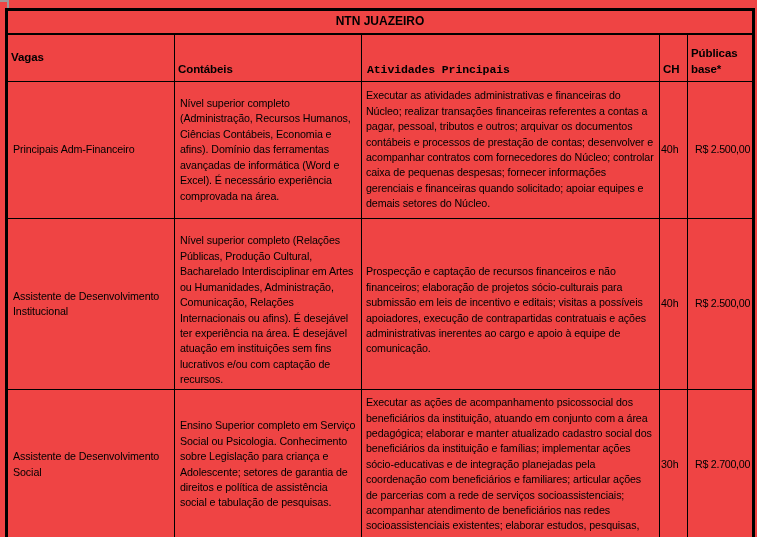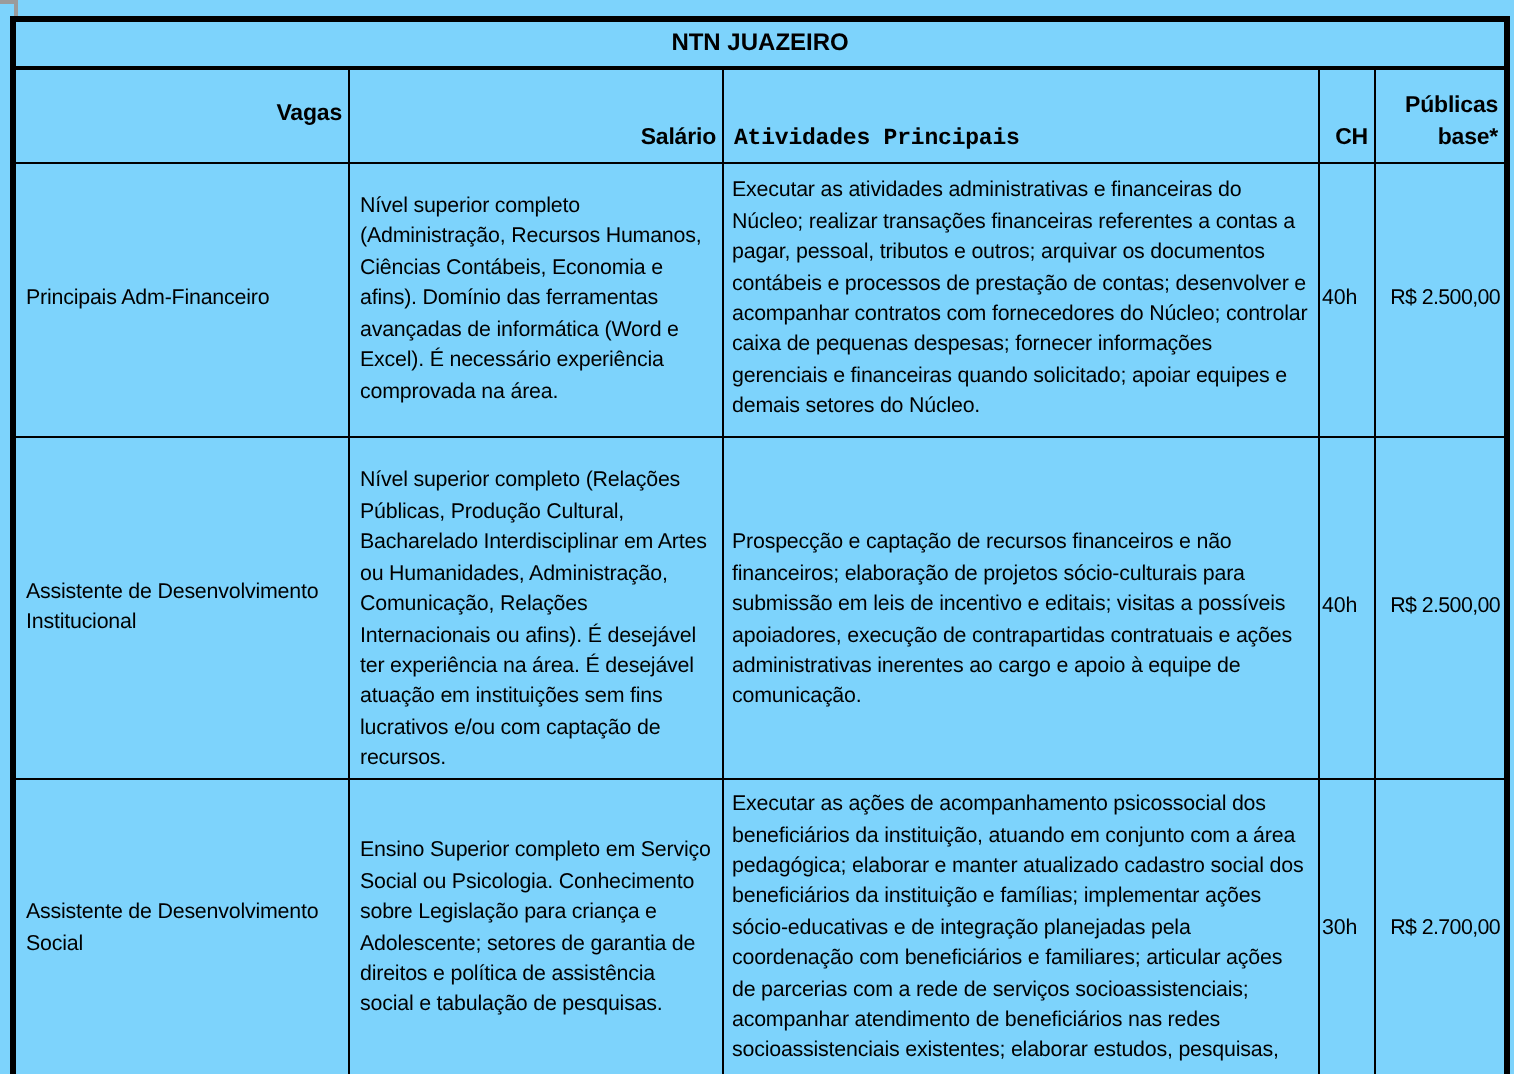--- a/index.html
+++ b/index.html
@@ -1,41 +1,41 @@
 <!DOCTYPE html>
 <html><head>
 <meta charset="utf-8">
 <style>
   html,body{margin:0;padding:0;}
   body{
     width:757px;height:537px;background:#ffffff;overflow:hidden;
     font-family:"Liberation Sans","DejaVu Sans",sans-serif;color:#000;
   }
-  .page{position:relative;width:757px;height:537px;background:#7dd3fc;}
+  .page{position:relative;width:757px;height:537px;background:#ef4444;}
   .corner-mark{
     position:absolute;left:0;top:0;width:7px;height:7px;
     border-top:2px solid #9b9b9b;border-right:2px solid #9b9b9b;
   }
   table.job-table{
     position:absolute;left:5px;top:8px;width:747px;
     border-collapse:collapse;table-layout:fixed;
     border:3px solid #000;
   }
   th,td{
     border:1px solid #000;
     font-size:10.7px;line-height:15.4px;letter-spacing:-0.1px;
     padding:1px 5px;vertical-align:middle;overflow:hidden;
   }
   tr.title-row th{
     height:20px;border-bottom:2px solid #000;
     font-size:12px;font-weight:700;text-align:center;padding:1px 2px;
     letter-spacing:0;
   }
   tr.header-row th{
-    height:40px;font-size:11.5px;font-weight:700;text-align:right;
+    height:40px;font-size:11.5px;font-weight:700;text-align:left;
     vertical-align:bottom;padding:2px 3px 4px 3px;letter-spacing:-0.1px;
   }
   tr.header-row th.mid{vertical-align:middle;padding-bottom:2px;}
   tr.header-row th.left{text-align:left;padding-left:5px;font-family:Liberation Mono, monospace;}
   tr.r1{height:137px;}
   tr.r2{height:171px;}
   tr.r3{height:151px;}
   .clip{overflow:hidden;}
   tr.r1 .clip{max-height:133px;}
   tr.r2 .clip{max-height:167px;margin-top:13px;}
@@ -66,21 +66,21 @@
       <col style="width:66px">
     </colgroup>
 
     <tbody>
         <tr class="title-row">
       <th colspan="5">NTN JUAZEIRO</th>
     </tr>
 
     <tr class="header-row">
       <th class="mid">Vagas</th>
-      <th>Salário</th>
+      <th>Contábeis</th>
       <th class="left">Atividades Principais</th>
       <th>CH</th>
       <th>Públicas base*</th>
     </tr>
 
     <tr class="r1">
       <td class="vaga-cell"><span>Principais</span> <span class="squiggle">Adm</span><span>-Financeiro</span></td>
       <td class="form-cell">
             <div class="clip">Nível superior completo (Administração, Recursos Humanos, Ciências Contábeis, Economia e afins).  Domínio das ferramentas avançadas de informática (Word e Excel). É necessário experiência comprovada na área.</div>
           </td>

